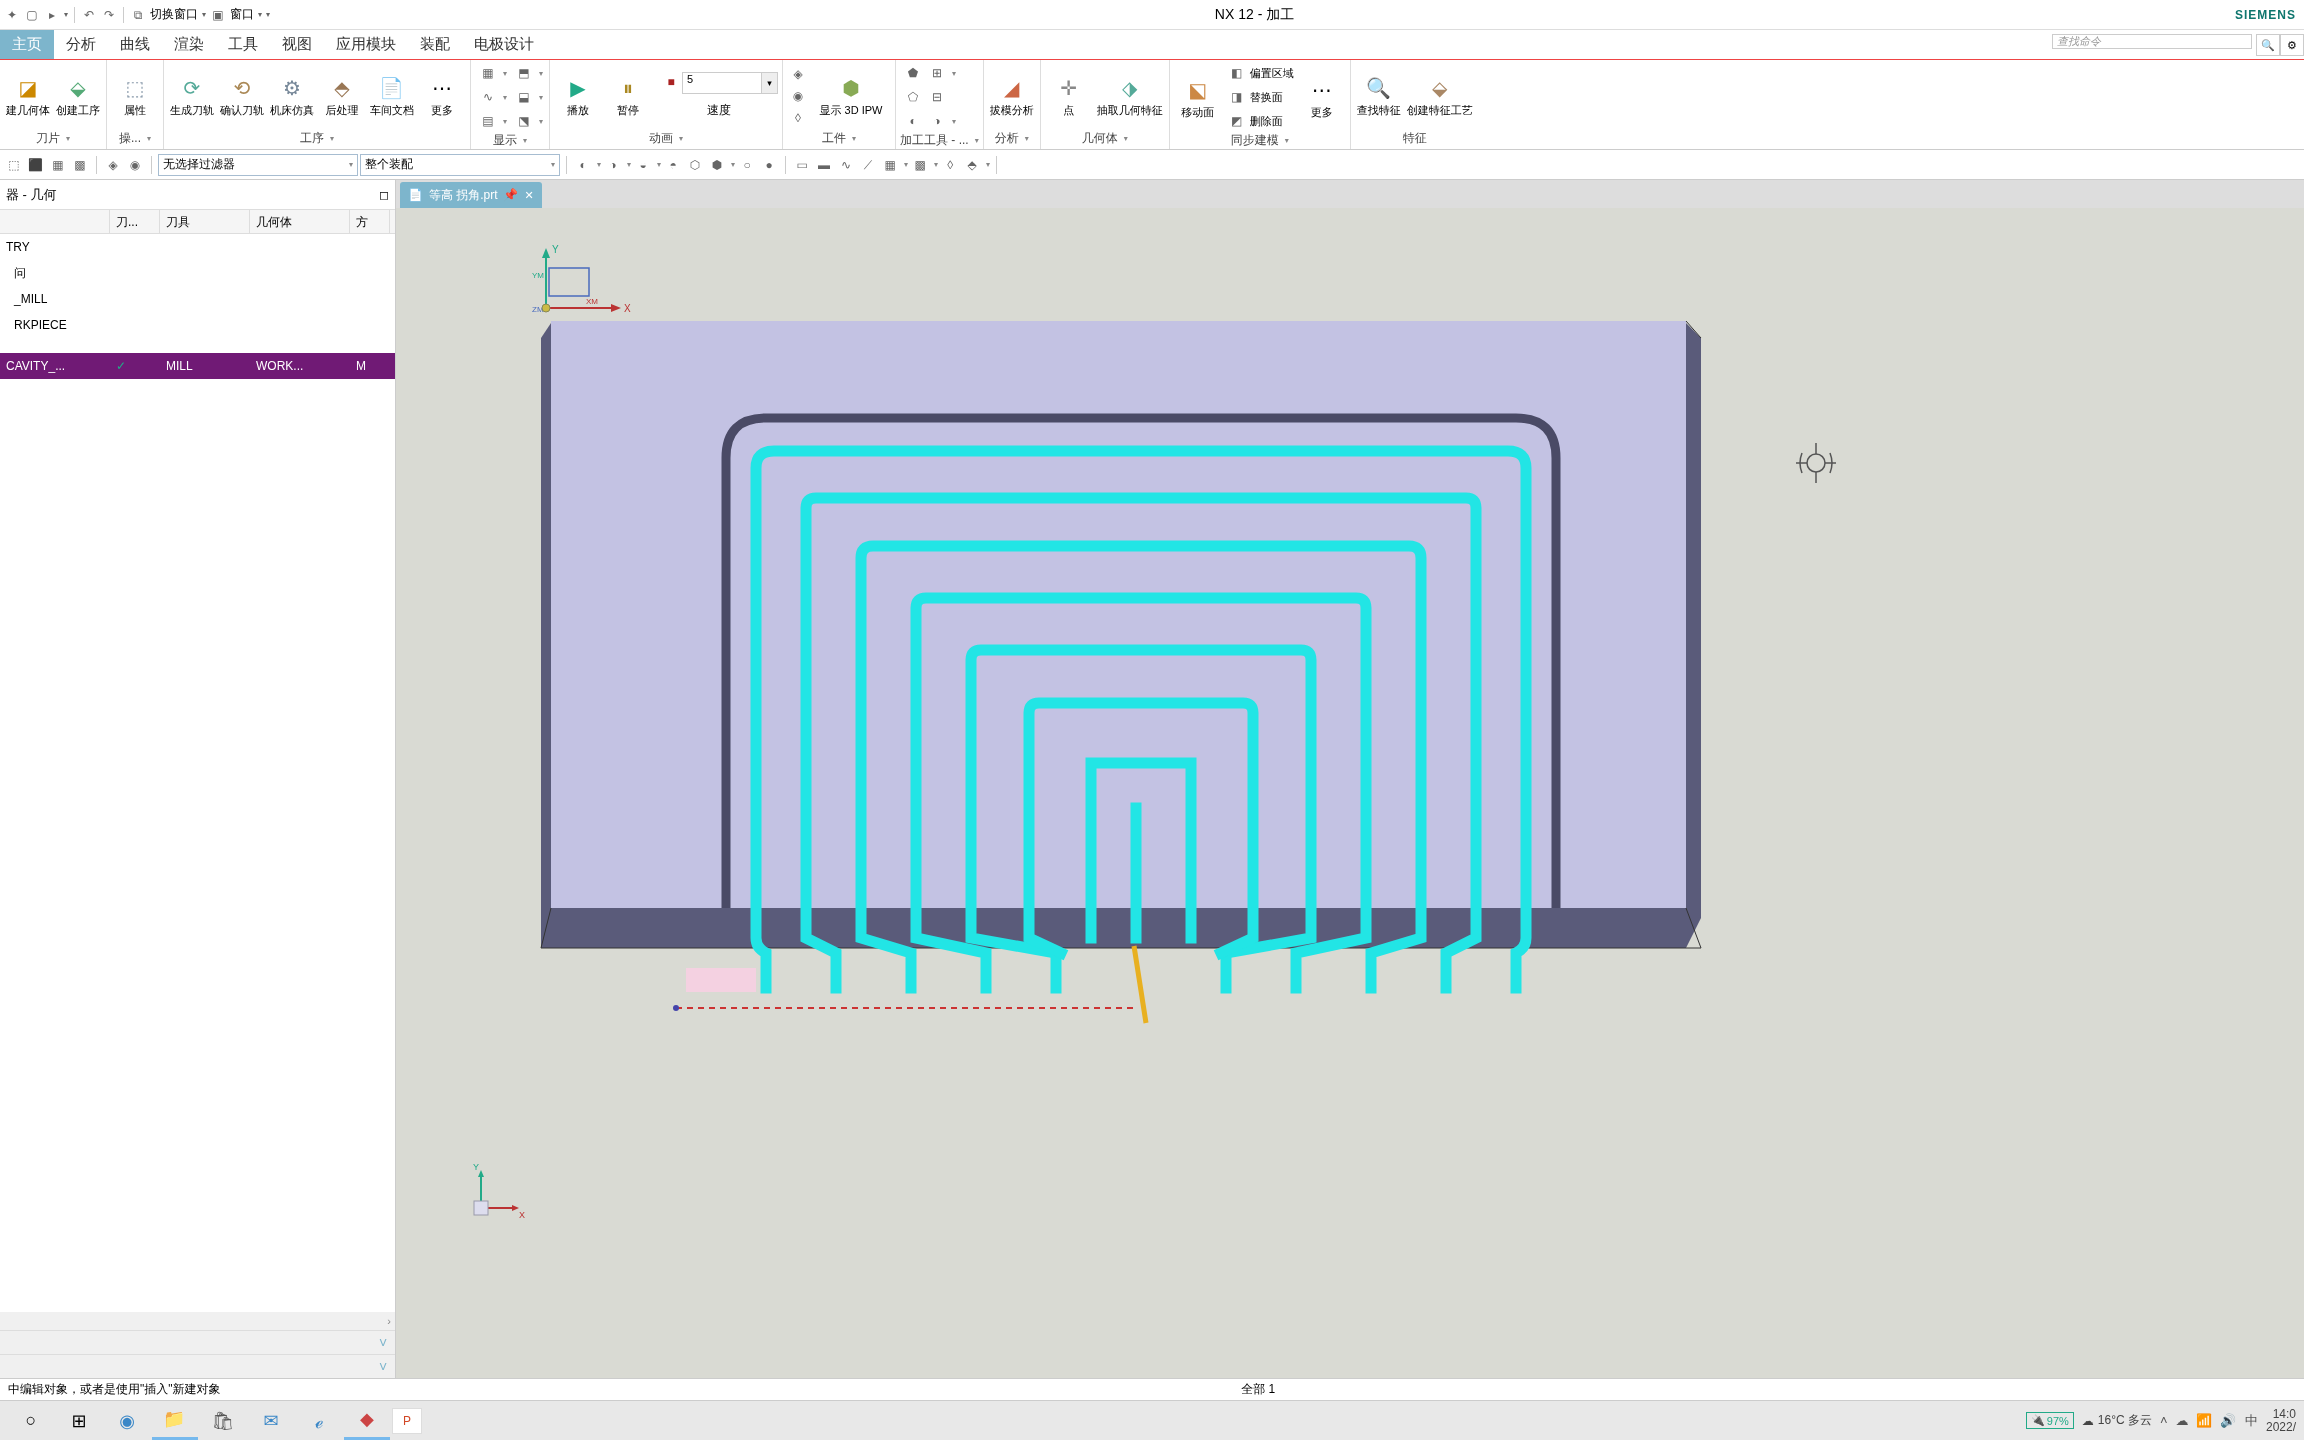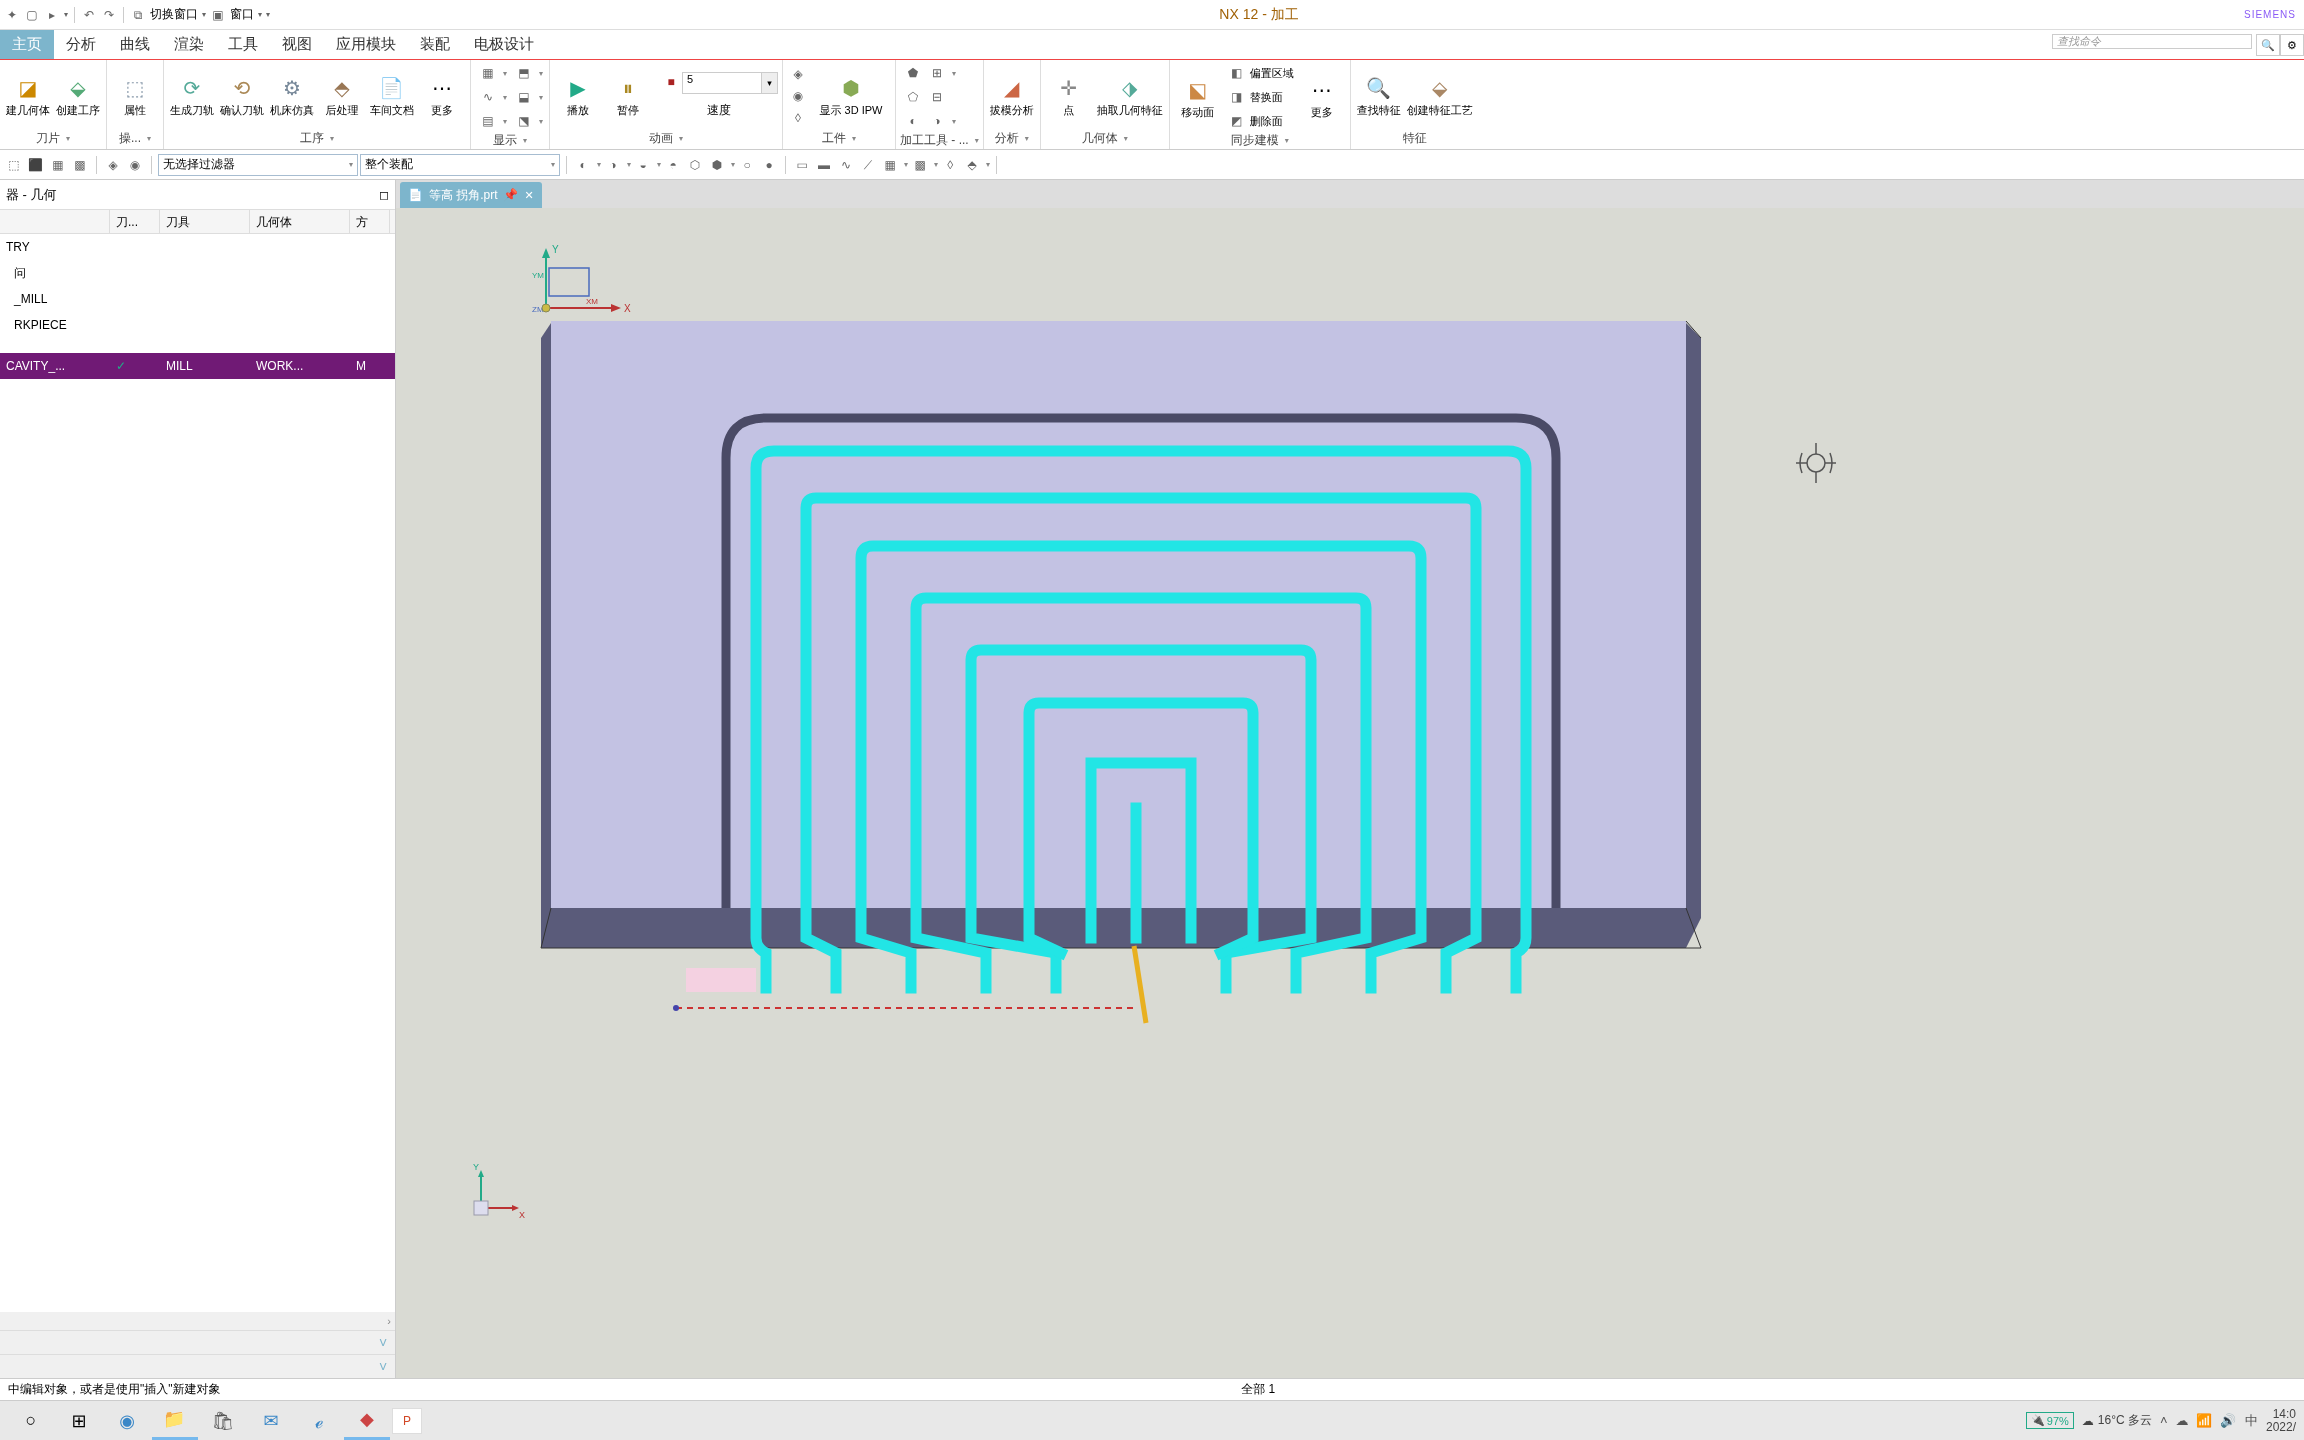--- a/index.html
+++ b/index.html
@@ -4,22 +4,22 @@
 <style>
 * { margin: 0; padding: 0; box-sizing: border-box; font-family: "Microsoft YaHei", "Segoe UI", sans-serif; }
 body { background: #fff; font-size: 11px; overflow: hidden; width: 2304px; height: 1440px; position: relative; }
 
 
 .titlebar { height: 30px; background: #fff; display: flex; align-items: center; border-bottom: 1px solid #ddd; }
 .titlebar-left { display: flex; align-items: center; gap: 4px; padding: 0 4px; }
 .tb-icon { width: 16px; height: 16px; display: inline-flex; align-items: center; justify-content: center; color: #666; font-size: 12px; }
 .tb-sep { width: 1px; height: 16px; background: #ccc; margin: 0 2px; }
 .tb-drop { font-size: 8px; color: #666; }
-.titlebar-center { flex: 1; text-align: center; font-size: 14px; color: #a16207; }
-.titlebar-right { font-size: 10px; font-weight: normal; color: #8b5cf6; padding-right: 8px; letter-spacing: 1px; }
+.titlebar-center { flex: 1; text-align: center; font-size: 14px; color: #000000; }
+.titlebar-right { font-size: 12px; font-weight: bold; color: #0f766e; padding-right: 8px; letter-spacing: 1px; }
 
 
 .menubar { height: 30px; background: #fff; display: flex; align-items: stretch; border-bottom: 1px solid #ef4444; }
 .menu-item { padding: 0 12px; display: flex; align-items: center; font-size: 15px; color: #333; cursor: pointer; }
 .menu-item.active { background: #7db5cc; color: #fff; }
 .search-cmd { margin-left: auto; width: 200px; height: 15px; border: 1px solid #ccc; margin-top: 4px; margin-right: 4px; padding: 0 4px; font-size: 11px; color: #999; font-style: italic; display:flex; align-items:center; }
 .search-btn { width: 24px; height: 22px; border: 1px solid #ccc; margin-top: 4px; display:flex; align-items:center; justify-content:center; }
 
 
 .ribbon { height: 90px; background: #fff; display: flex; border-bottom: 1px solid #ccc; }

